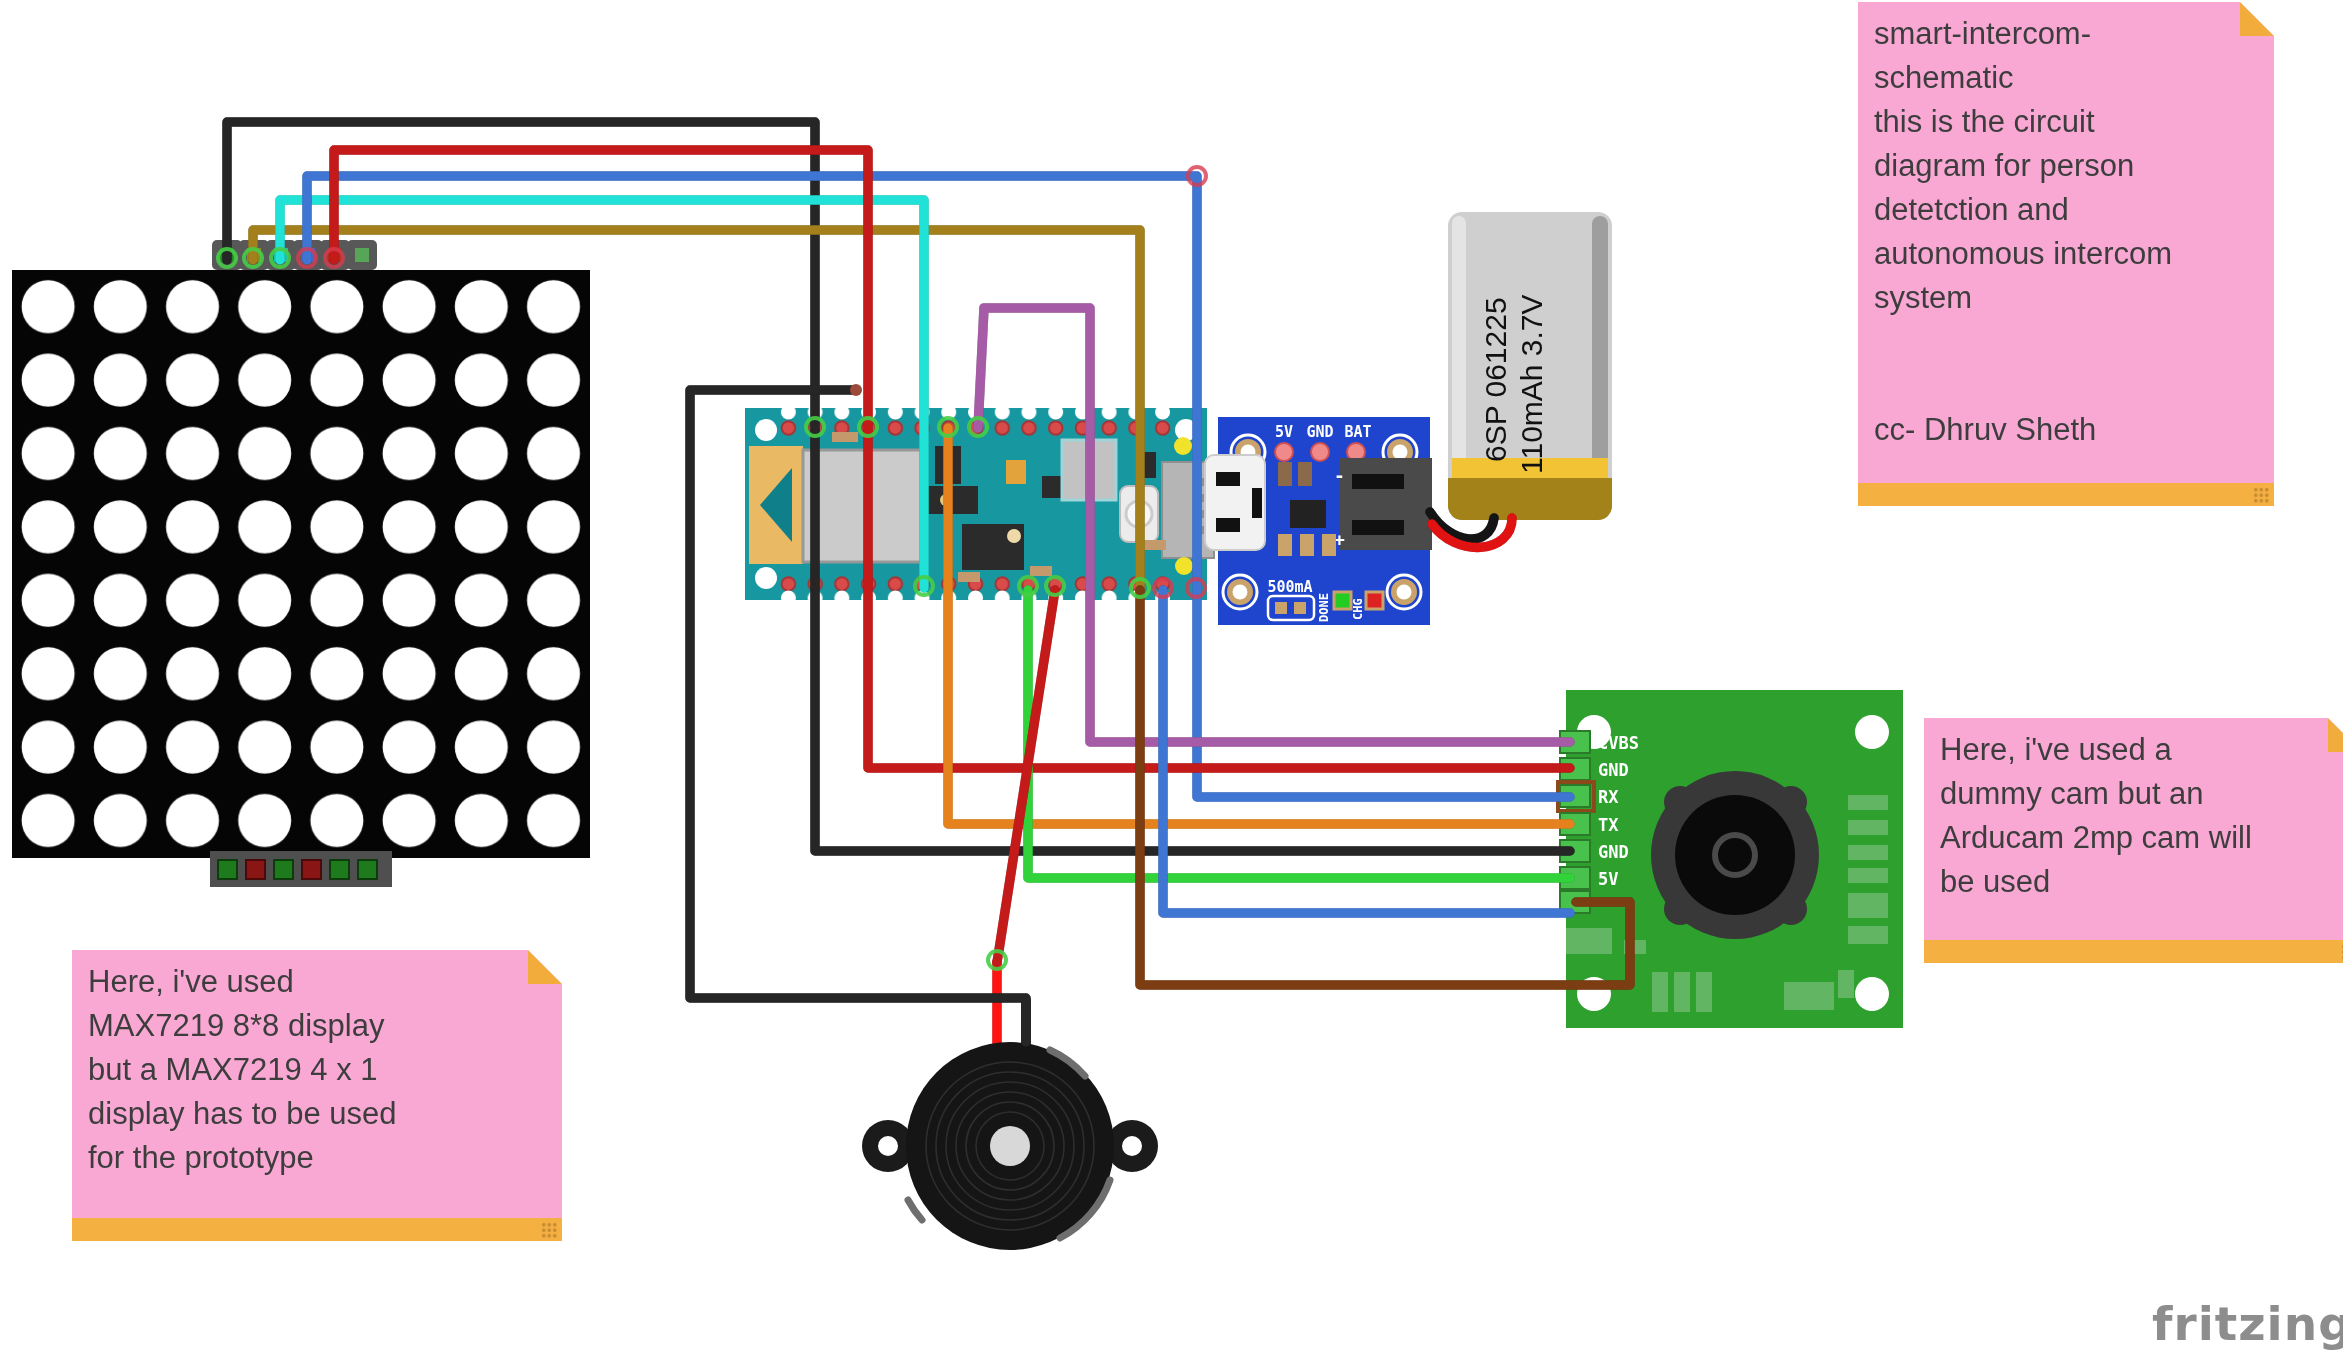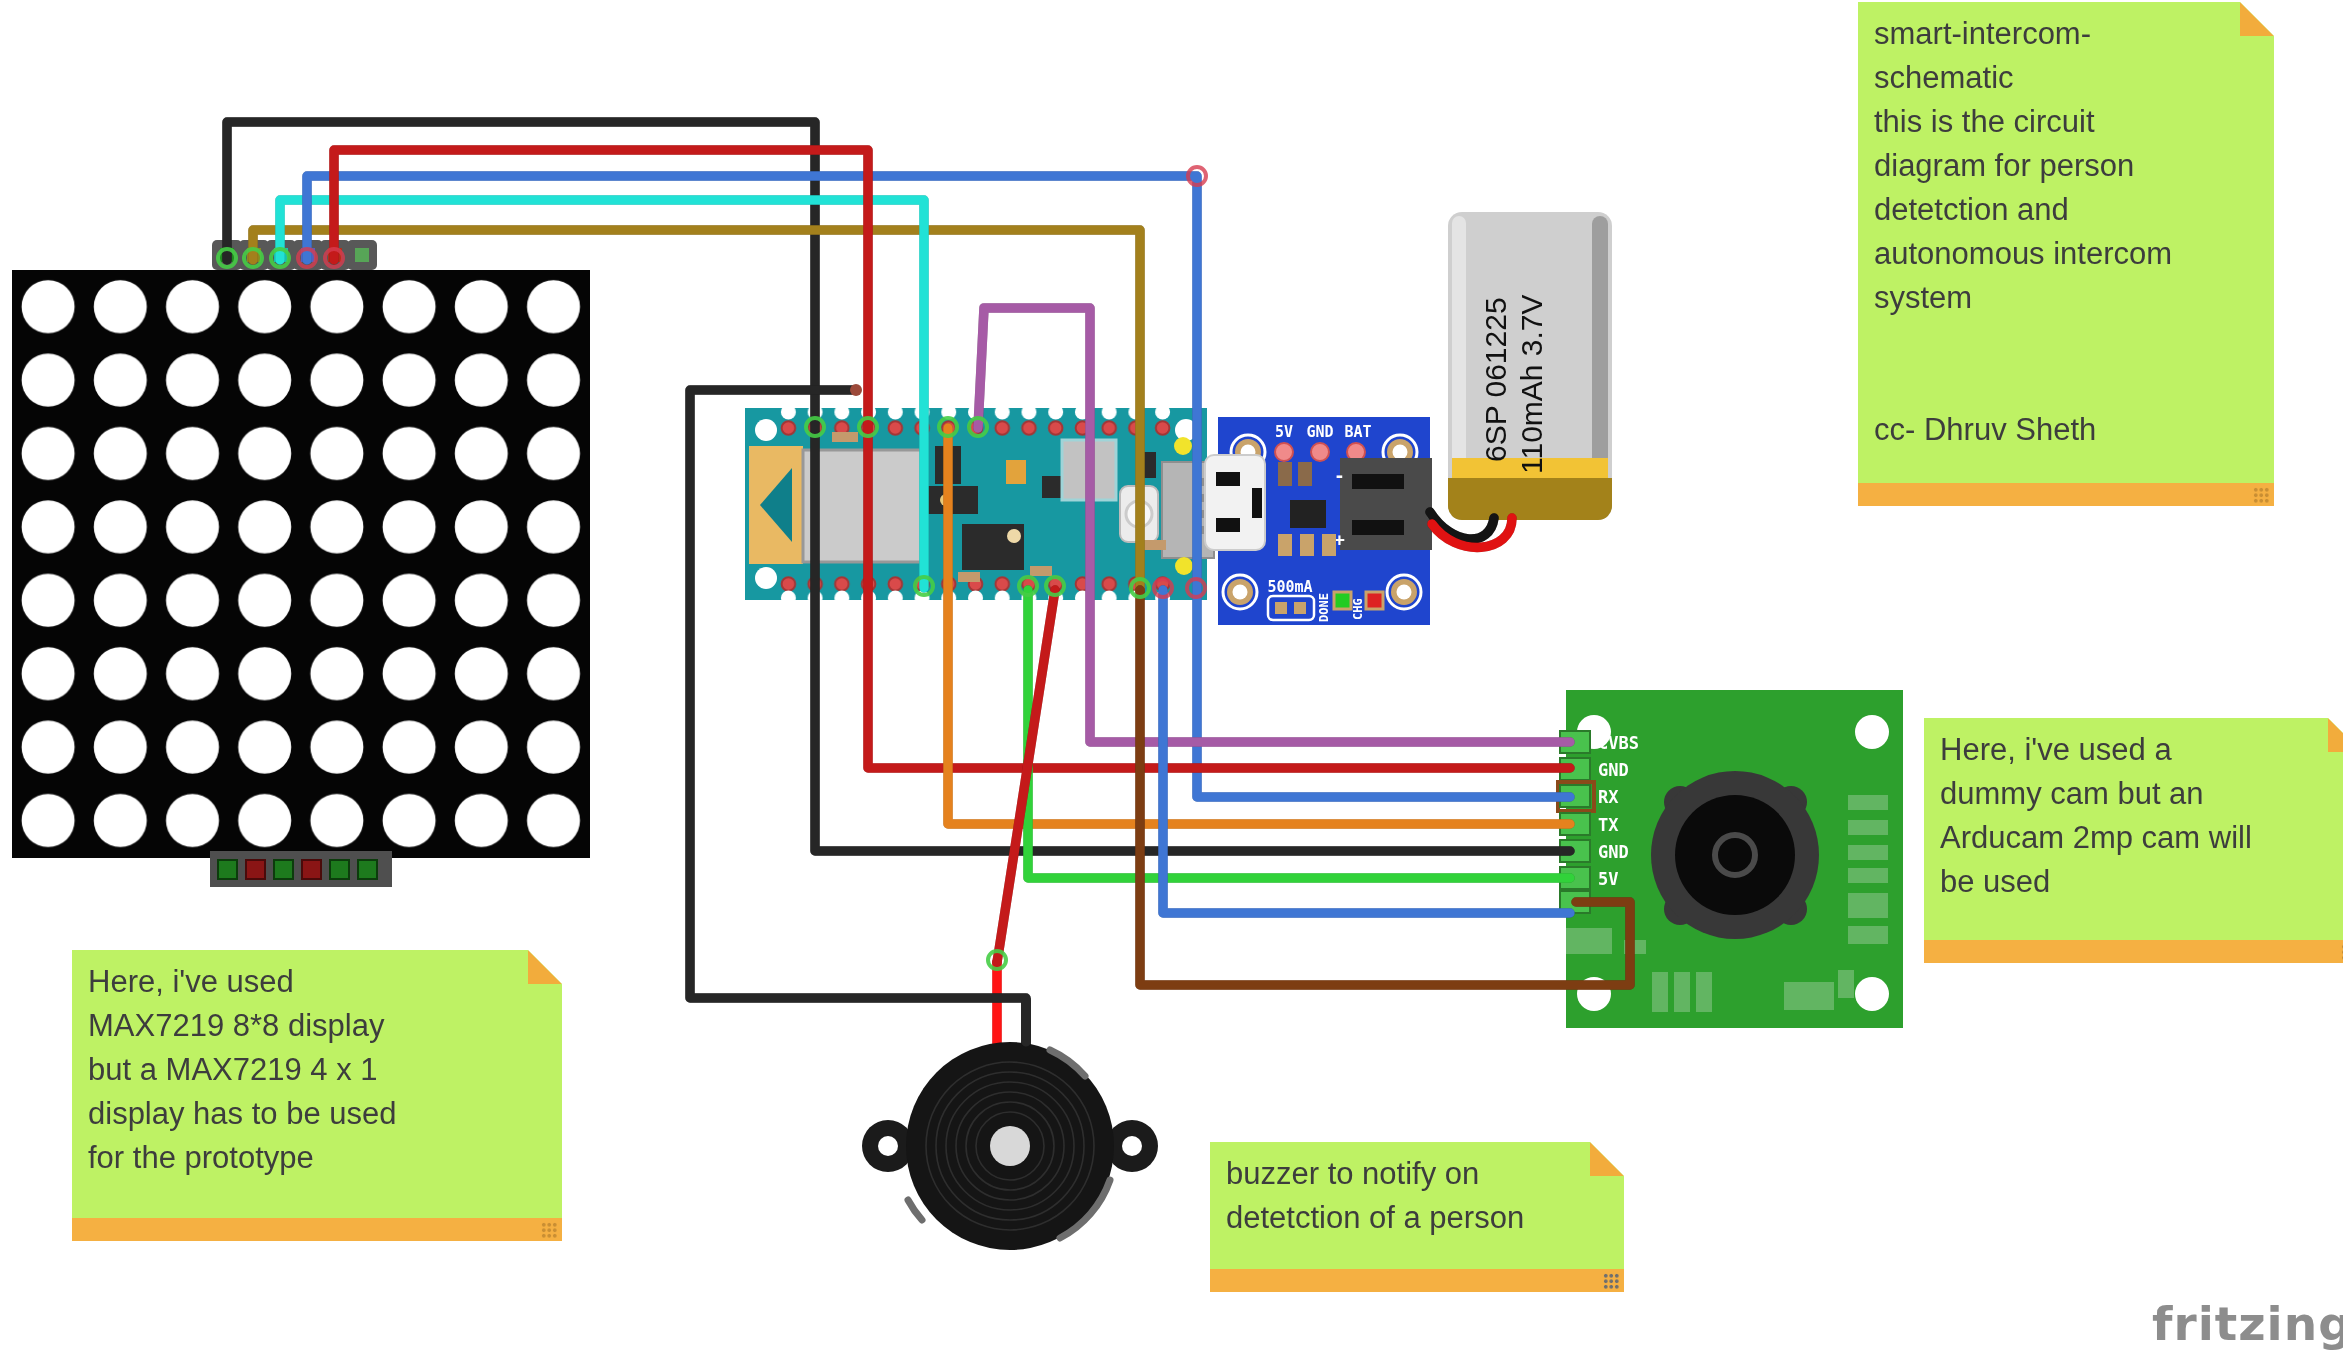--- a/index.html
+++ b/index.html
@@ -3,21 +3,21 @@
 <meta charset="utf-8">
 <style>
   html,body{margin:0;padding:0;background:#fff;}
   #canvas{position:relative;width:2343px;height:1365px;background:#ffffff;overflow:hidden;
           font-family:"Liberation Sans",sans-serif;}
   svg{position:absolute;left:0;top:0;}
   .wire{fill:none;stroke-width:9.5;stroke-linecap:round;stroke-linejoin:round;}
   .ring-g{fill:none;stroke:rgba(70,205,70,0.9);stroke-width:4;}
   .ring-r{fill:none;stroke:rgba(215,60,80,0.8);stroke-width:4;}
   .mono{font-family:"DejaVu Sans Mono",monospace;font-weight:bold;fill:#ffffff;}
-  .note{position:absolute;background:#bef264;
+  .note{position:absolute;background:#f9a8d4;
         clip-path:polygon(0 0,calc(100% - 34px) 0,100% 34px,100% 100%,0 100%);}
   .note .fold{position:absolute;top:0;right:0;width:34px;height:34px;background:#F2AC3C;
         clip-path:polygon(0 0,100% 100%,0 100%);}
   .note .bar{position:absolute;left:0;right:0;bottom:0;height:23px;background:#F5B042;}
   .note .txt{position:absolute;left:16px;top:10px;right:10px;font-size:31px;line-height:44px;
         color:#3d3d3d;white-space:pre-line;}
   .note .dots{position:absolute;right:5px;bottom:3px;width:16px;height:16px;
         background-image:radial-gradient(#c98e33 1.8px,transparent 2px);
         background-size:5.5px 5.5px;}
   .note.selected{outline:2px dashed #333;}
@@ -329,23 +329,16 @@
 <div class="note" style="left:1924px;top:718px;width:415px;height:245px;padding-left:23px;">
   <div class="fold"></div>
   <div class="txt">Here, i've used a
 dummy cam but an
 Arducam 2mp cam will
 be used</div>
   <div class="bar"></div>
   <div class="dots"></div>
 </div>
 
-<div class="note selected" style="left:1210px;top:1142px;width:414px;height:150px;">
-  <div class="fold"></div>
-  <div class="txt">buzzer to notify on
-detetction of a person</div>
-  <div class="bar"></div>
-  <div class="dots"></div>
+
+<div id="watermark">fritzing</div>
+
 </div>
 
-<div id="watermark">fritzing</div>
-
-</div>
-
 </body></html>

